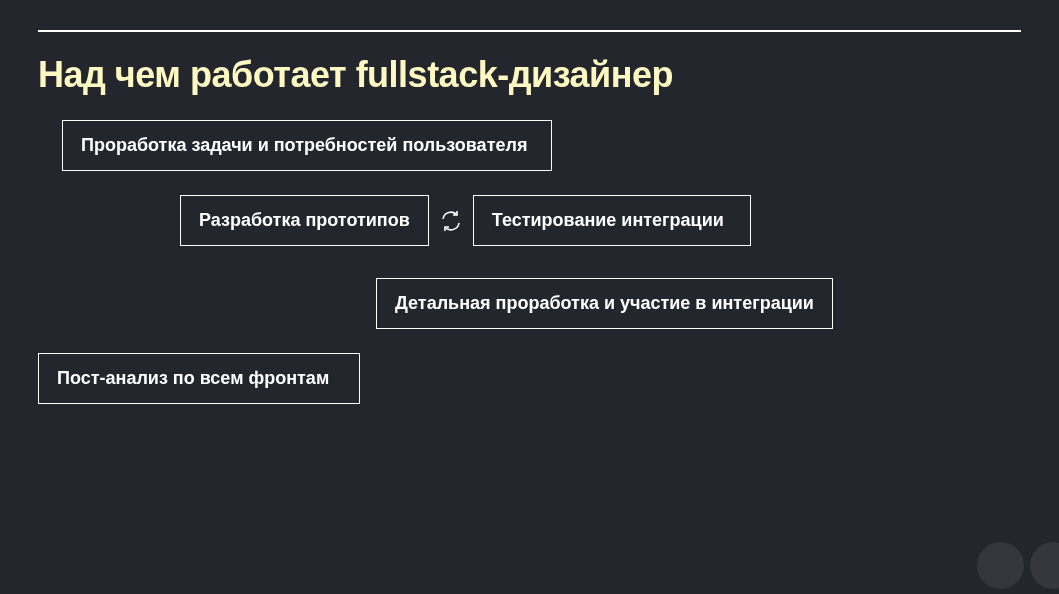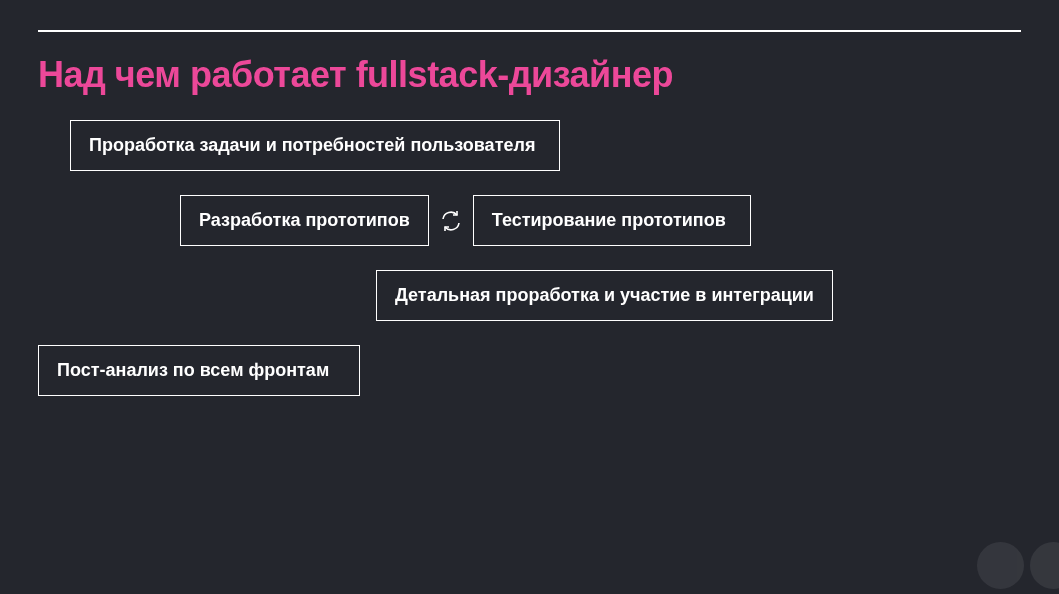--- a/index.html
+++ b/index.html
@@ -17,21 +17,21 @@
     height: 100%;
     padding: 0 38px;
   }
   .rule {
     border: 0;
     border-top: 2px solid #ffffff;
     width: 100%;
   }
   .rule.top { margin-top: 30px; }
   .title {
-    color: #ec4899;
+    color: #fef9c3;
     font-size: 36px;
     font-weight: 800;
     letter-spacing: -0.5px;
     margin: 22px 0 24px 0;
   }
   .flow {
     position: relative;
   }
   .row {
     display: flex;
@@ -54,32 +54,32 @@
     justify-content: center;
   }
   .cycle-icon svg {
     width: 24px;
     height: 24px;
     stroke: #ffffff;
     fill: none;
     stroke-width: 1.6;
   }
   
-  .r1 { margin-left: 14px; padding-left: 18px; }
+  .r1 { margin-left: 6px; padding-left: 18px; }
   .r2 { margin-left: 74px; }
   .r3 { margin-left: 142px; }
   .r4 { margin-left: 338px; }
   .r5 { }
 
   
   .b1 { min-width: 490px; }
   .b2 { min-width: 332px; }
   .b3a { min-width: 236px; }
   .b3b { min-width: 278px; }
-  .b4 { min-width: 454px; }
+  .b4 { min-width: 454px; margin-top: 8px; }
   .b5 { min-width: 322px; }
 
   
   .logo {
     position: absolute;
     right: -18px;
     bottom: -18px;
     width: 100px;
     height: 100px;
     opacity: 0.14;
@@ -114,21 +114,21 @@
     <div class="row r3">
       <div class="box b3a">Разработка прототипов</div>
       <div class="cycle-icon">
         <svg viewBox="0 0 24 24">
           <path d="M4 10 a8 8 0 0 1 14 -4"></path>
           <polyline points="18,2 18,6 14,6"></polyline>
           <path d="M20 14 a8 8 0 0 1 -14 4"></path>
           <polyline points="6,22 6,18 10,18"></polyline>
         </svg>
       </div>
-      <div class="box b3b">Тестирование прототипов</div>
+      <div class="box b3b">Тестирование интеграции</div>
     </div>
 
     <div class="row r4">
       <div class="box b4">Детальная проработка и участие в интеграции</div>
     </div>
 
     <div class="row r5">
       <div class="box b5">Пост-анализ по всем фронтам</div>
     </div>
 

